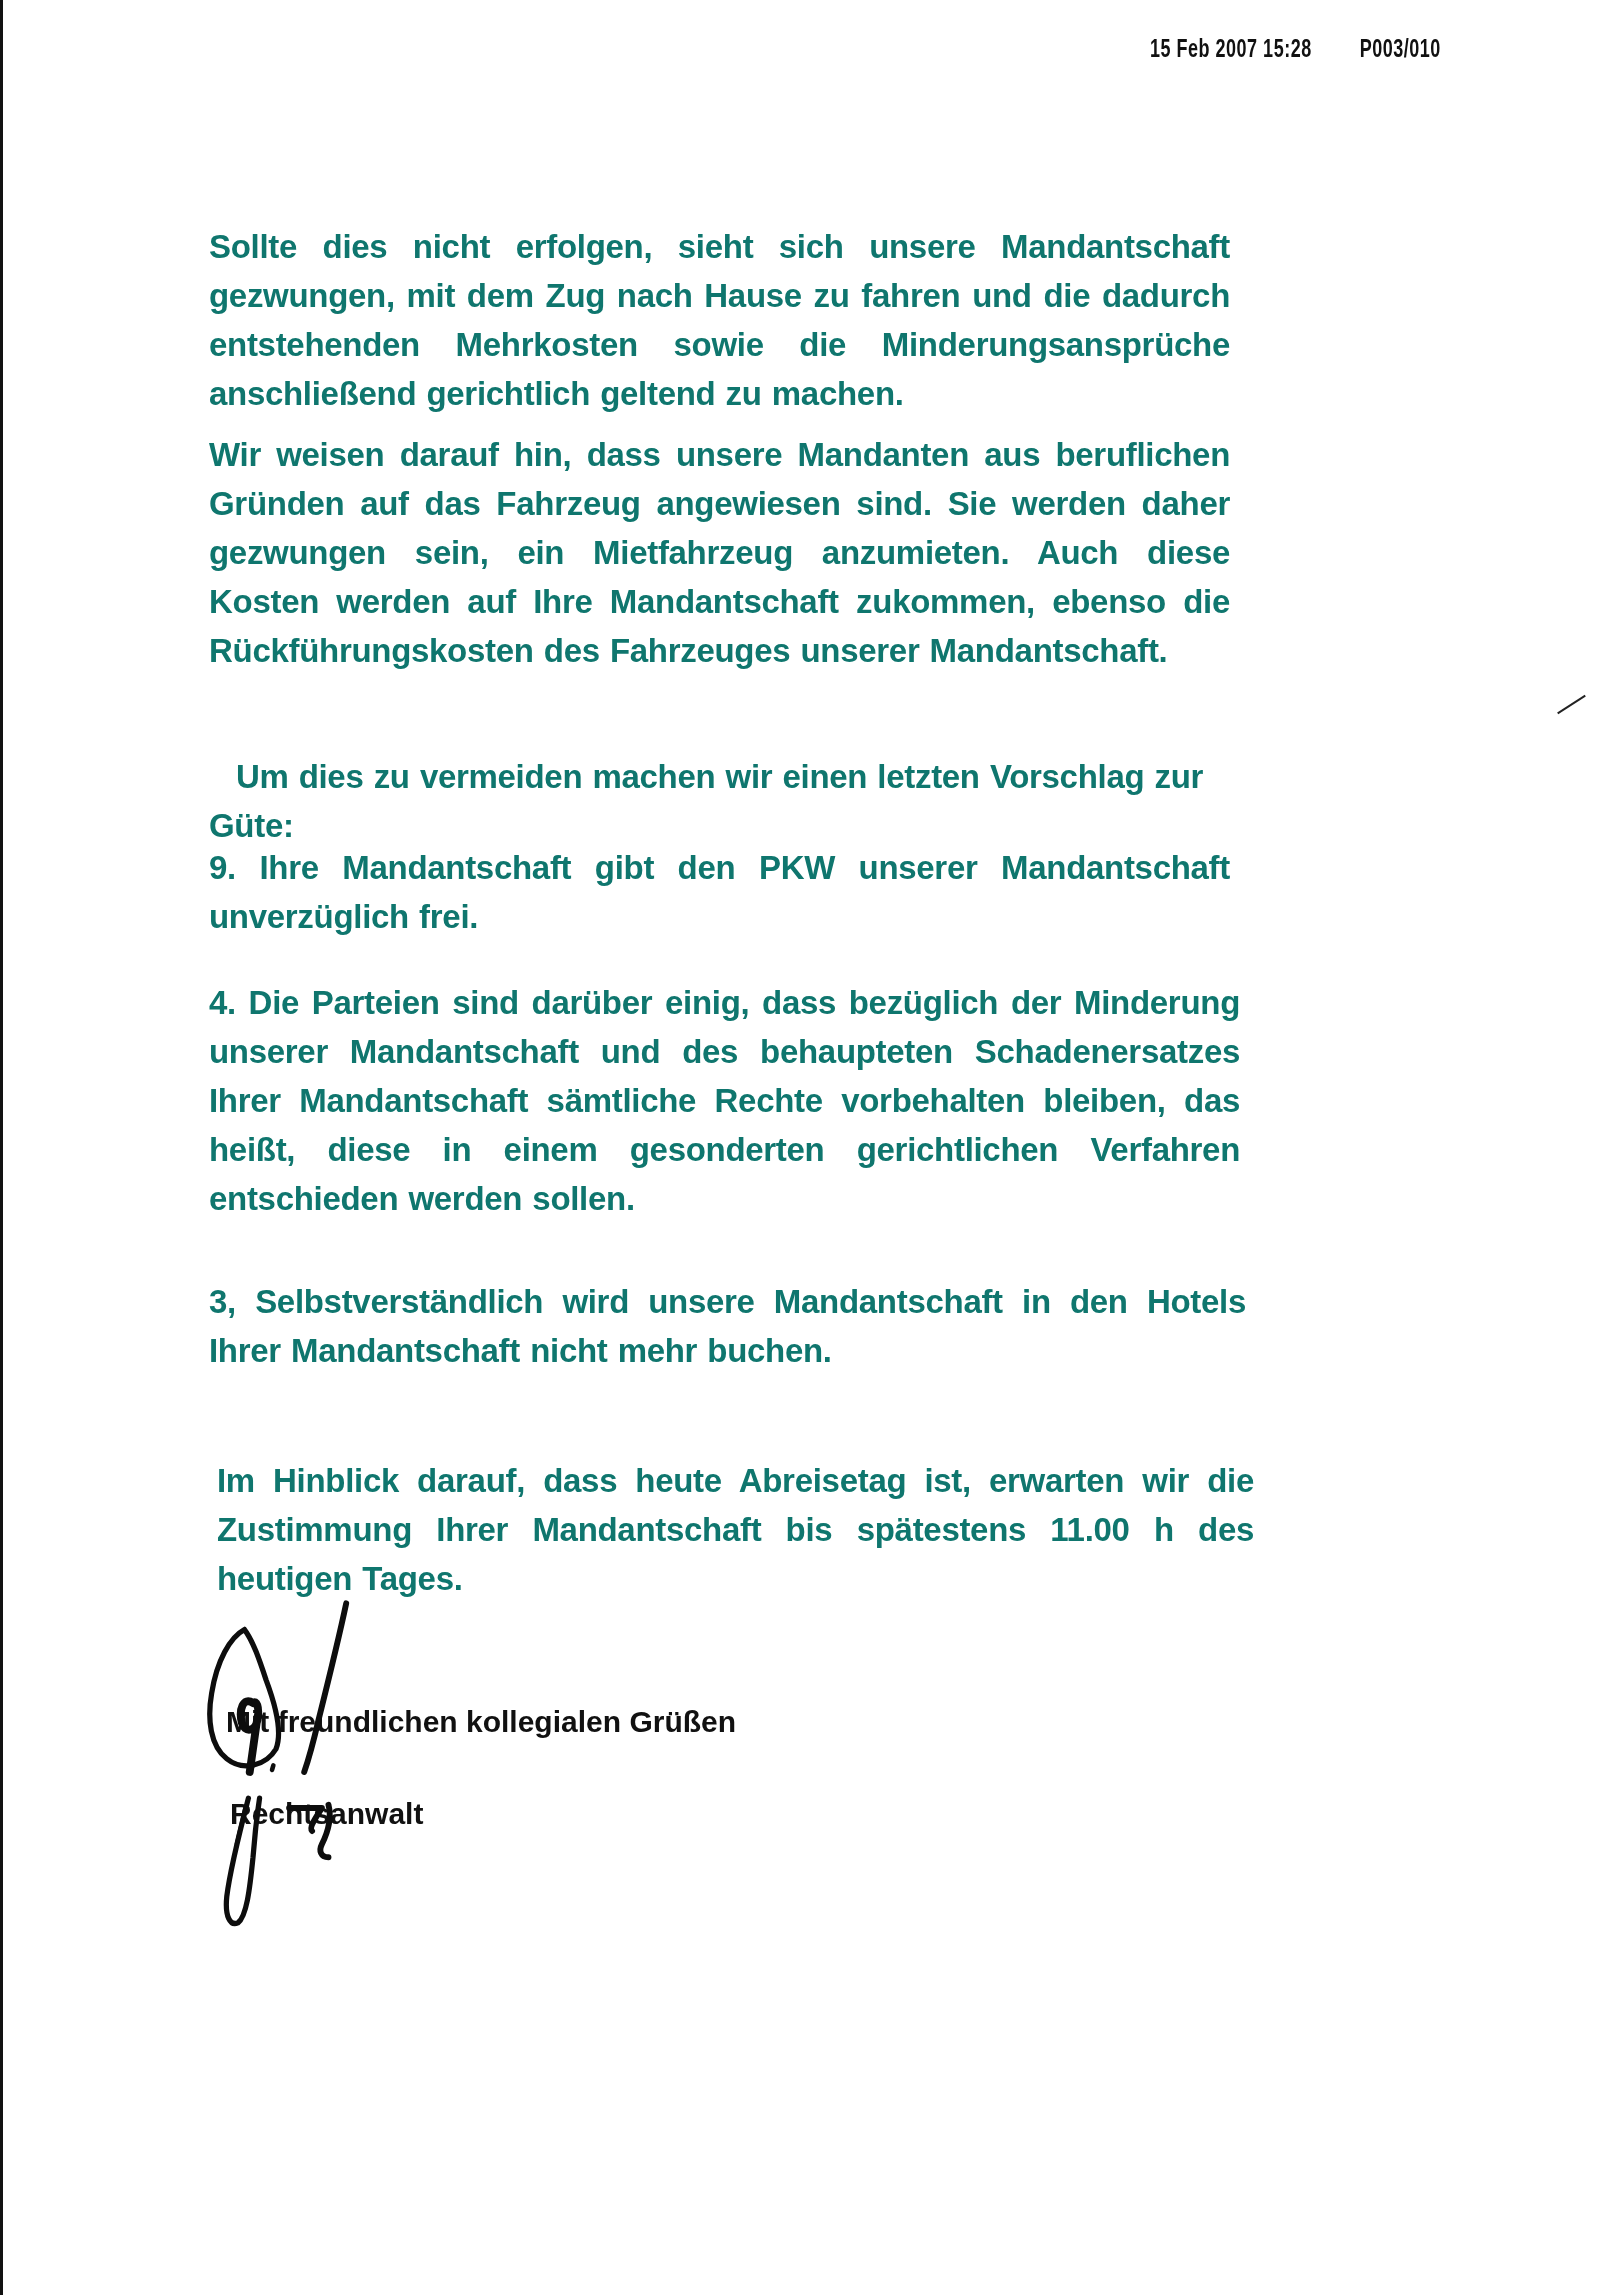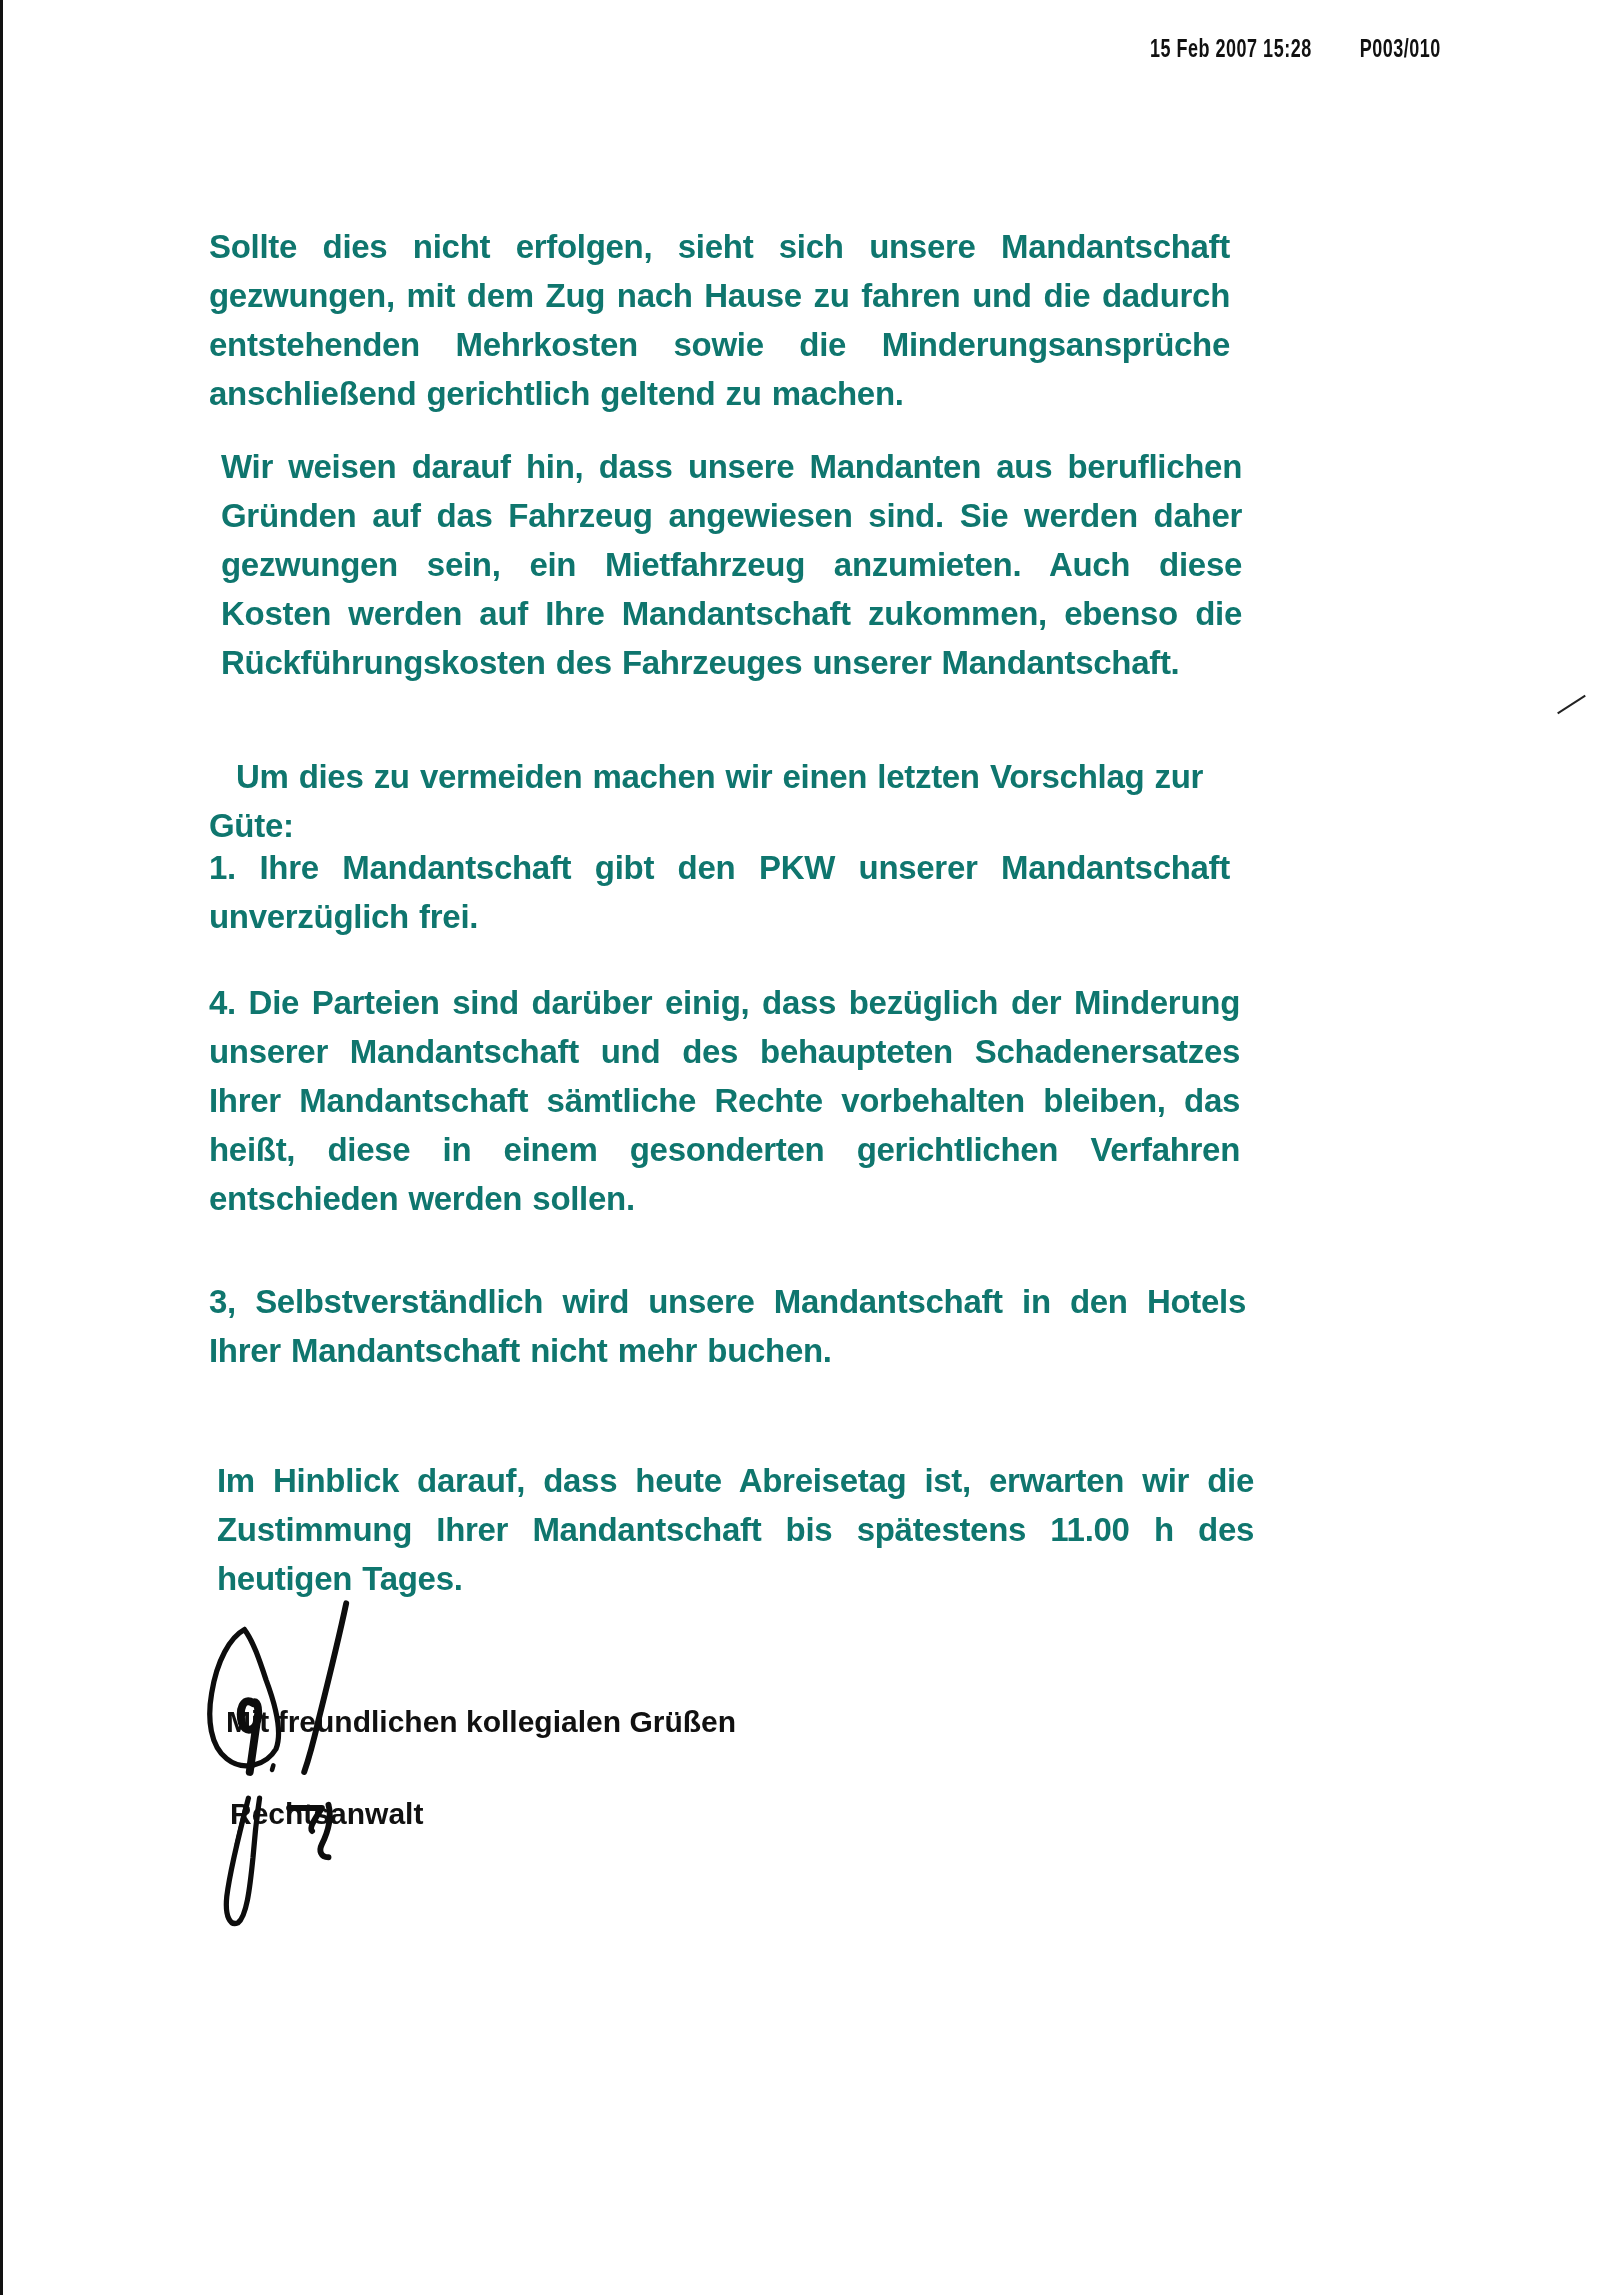--- a/index.html
+++ b/index.html
@@ -4,21 +4,21 @@
 <style>
   html, body { margin: 0; padding: 0; background: #ffffff; }
   body { width: 1623px; height: 2295px; position: relative; overflow: hidden; }
   .page { position: absolute; left: 0; top: 0; width: 1623px; height: 1875px; background: #fff; }
   .left-edge { position: absolute; left: 0; top: 0; width: 2.6px; height: 2295px; background: #111; }
   .fax-header { position: absolute; top: 34px; left: 1150px; font-family: "Liberation Sans Narrow","Liberation Sans", sans-serif; font-size: 25px; font-weight: bold; color: #111; letter-spacing: 0.7px; transform: scaleX(0.72); transform-origin: left top; white-space: nowrap; }
   .fax-header span { display: inline-block; }
   .fax-header .pages { margin-left: 59px; }
   .body-text { position: absolute; left: 209px; width: 1021px; font-family: "Liberation Sans", sans-serif; font-size: 33px; line-height: 49px; color: #0f766e; text-align: justify; text-align-last: left; margin: 0; font-weight: bold; letter-spacing: -0.3px; word-spacing: 1.3px; }
   .p1 { top: 222px; }
-  .p2 { top: 442px; margin-left: 12px; }
+  .p2 { top: 430px; }
   .p3 { top: 752px; text-align: center; }
   .p4 { top: 843px; }
   .p5 { top: 978px; width: 1031px; }
   .p6 { top: 1277px; width: 1037px; }
   .p7 { top: 1456px; left: 217px; width: 1037px; }
   .closing { position: absolute; top: 1705px; left: 226px; font-family: "Liberation Sans", sans-serif; font-size: 30px; font-weight: bold; color: #111; margin: 0; }
   .role { position: absolute; top: 1797px; left: 230px; font-family: "Liberation Sans", sans-serif; font-size: 30px; font-weight: bold; color: #111; margin: 0; }
   .signature { position: absolute; left: 0; top: 0; width: 1623px; height: 2295px; pointer-events: none; }
   .scan-mark { position: absolute; left: 0; top: 0; width: 1623px; height: 2295px; pointer-events: none; }
 </style>
@@ -29,21 +29,21 @@
   <div class="left-edge"></div>
 
   <div class="fax-header">
     <span>15 Feb 2007 15:28</span>
     <span class="pages">P003/010</span>
   </div>
 
   <p class="body-text p1" lang="de">Sollte dies nicht erfolgen, sieht sich unsere Mandantschaft gezwun­gen, mit dem Zug nach Hause zu fahren und die dadurch entstehen­den Mehrkosten sowie die Minderungsansprüche anschließend ge­richtlich geltend zu machen.</p>
   <p class="body-text p2" lang="de">Wir weisen darauf hin, dass unsere Mandanten aus beruflichen Grün­den auf das Fahrzeug angewiesen sind. Sie werden daher gezwungen sein, ein Mietfahrzeug anzumieten. Auch diese Kosten werden auf Ih­re Mandantschaft zukommen, ebenso die Rückführungskosten des Fahrzeuges unserer Mandantschaft.</p>
   <p class="body-text p3" lang="de">Um dies zu vermeiden machen wir einen letzten Vorschlag zur Güte:</p>
-  <p class="body-text p4" lang="de">1. Ihre Mandantschaft gibt den PKW unserer Mandantschaft unver­züglich frei.</p>
+  <p class="body-text p4" lang="de">9. Ihre Mandantschaft gibt den PKW unserer Mandantschaft unver­züglich frei.</p>
   <p class="body-text p5" lang="de">4. Die Parteien sind darüber einig, dass bezüglich der Minderung un­serer Mandantschaft und des behaupteten Schadenersatzes Ihrer Mandantschaft sämtliche Rechte vorbehalten bleiben, das heißt, diese in einem gesonderten gerichtlichen Verfahren entschieden werden sol­len.</p>
   <p class="body-text p6" lang="de">3, Selbstverständlich wird unsere Mandantschaft in den Hotels Ihrer Mandantschaft nicht mehr buchen.</p>
   <p class="body-text p7" lang="de">Im Hinblick darauf, dass heute Abreisetag ist, erwarten wir die Zustim­mung Ihrer Mandantschaft bis spätestens 11.00 h des heutigen Ta­ges.</p>
 
   <p class="closing" lang="de">Mit freundlichen kollegialen Grüßen</p>
   <p class="role" lang="de">Rechtsanwalt</p>
 
   <svg class="signature" viewBox="0 0 2472 3497">
     <g fill="none" stroke="#0d0d0d" stroke-linecap="round" stroke-linejoin="round">
       <path d="M527 2443 C515 2500 500 2560 485 2620 C478 2650 470 2680 463 2700" stroke-width="9"></path>

